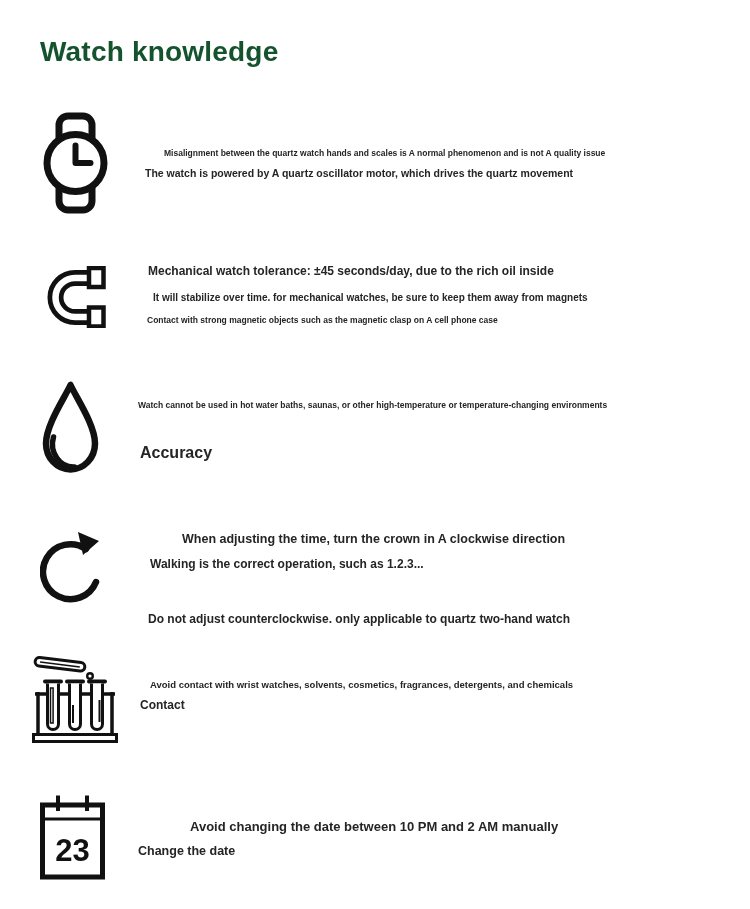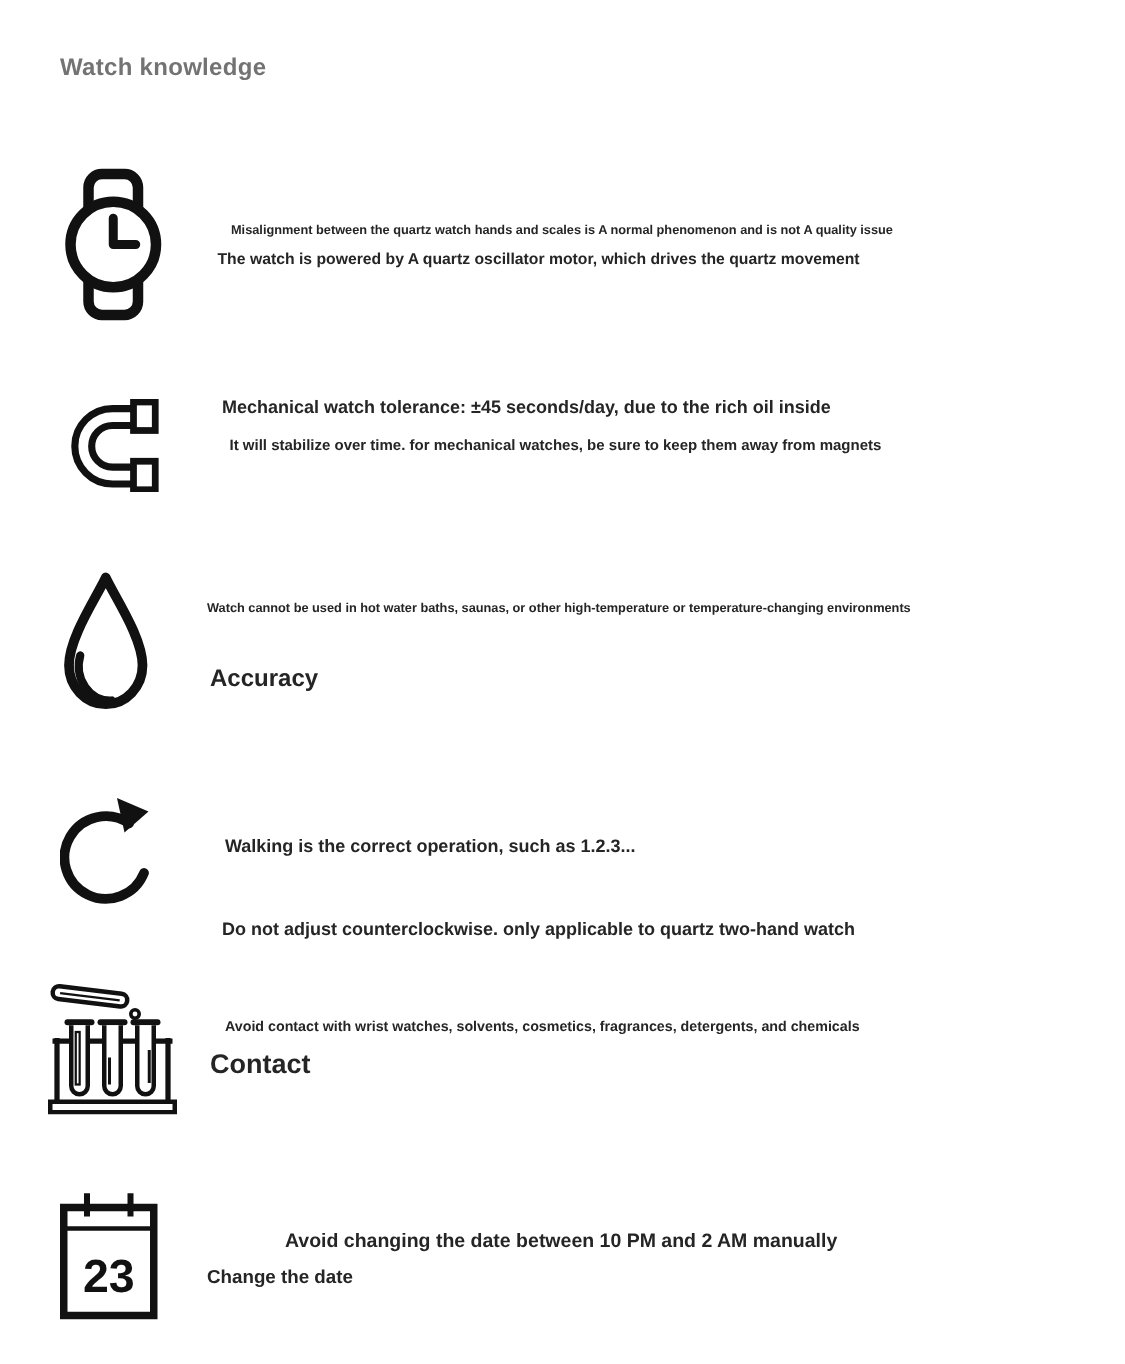--- a/index.html
+++ b/index.html
@@ -6,21 +6,21 @@
   body {
     width: 750px; height: 909px;
     background: #ffffff;
     font-family: "Liberation Sans", sans-serif;
     position: relative;
     overflow: hidden;
   }
   .page { position: absolute; inset: 0; background: #ffffff; }
   .title {
     position: absolute; left: 40px; top: 38px;
-    font-size: 16px; font-weight: 700; color: #737373;
+    font-size: 28px; font-weight: 700; color: #14532d;
     letter-spacing: 0.2px; line-height: 1; white-space: nowrap;
   }
   .line {
     position: absolute; font-weight: 700; color: #252525;
     line-height: 1.15; white-space: nowrap;
   }
   .icon { position: absolute; }
   .icon svg { display: block; width: 100%; height: 100%; }
   .icon svg text { font-family: "Liberation Sans", sans-serif; font-weight: 700; }
 </style>
@@ -31,49 +31,51 @@
 
   <div class="title">Watch knowledge</div>
 
   <div class="icon" style="left:43px; top:112px; width:65px; height:102px;">
     <svg viewBox="0 0 65 102" fill="none">
       <rect x="16" y="4" width="33" height="94" rx="9" fill="#fff" stroke="#111" stroke-width="7"></rect>
       <circle cx="32.5" cy="51" r="28.5" fill="#fff" stroke="#111" stroke-width="7"></circle>
       <path d="M32.5 33.5 L32.5 51 L47.5 51" stroke="#111" stroke-width="6" stroke-linecap="round" stroke-linejoin="round"></path>
     </svg>
   </div>
-  <div class="line" style="left:154px; top:149px; font-size:8.5px;">Misalignment between the quartz watch hands and scales is A normal phenomenon and is not A quality issue</div>
+  <div class="line" style="left:164px; top:149px; font-size:8.5px;">Misalignment between the quartz watch hands and scales is A normal phenomenon and is not A quality issue</div>
   <div class="line" style="left:145px; top:167px; font-size:10.5px;">The watch is powered by A quartz oscillator motor, which drives the quartz movement</div>
 
   <div class="icon" style="left:42px; top:266px; width:66px; height:62px;">
     <svg viewBox="0 0 66 62" fill="none">
       <path d="M54 12 H33 A19.5 19.5 0 0 0 33 51 H54" stroke="#111" stroke-width="16"></path>
       <path d="M54 12 H33 A19.5 19.5 0 0 0 33 51 H54" stroke="#fff" stroke-width="6.5"></path>
       <rect x="47" y="2" width="14.5" height="19" fill="#fff" stroke="#111" stroke-width="4.5"></rect>
       <rect x="47" y="41.5" width="14.5" height="19" fill="#fff" stroke="#111" stroke-width="4.5"></rect>
     </svg>
   </div>
   <div class="line" style="left:148px; top:265px; font-size:12px;">Mechanical watch tolerance: ±45 seconds/day, due to the rich oil inside</div>
   <div class="line" style="left:153px; top:292px; font-size:10px;">It will stabilize over time. for mechanical watches, be sure to keep them away from magnets</div>
+  <div class="line" style="left:147px; top:316px; font-size:8.5px;">Contact with strong magnetic objects such as the magnetic clasp on A cell phone case</div>
 
   <div class="icon" style="left:38px; top:380px; width:65px; height:98px;">
     <svg viewBox="0 0 65 98" fill="none">
       <path d="M32.5 5 C 26.5 18 8 45 8 63.5 a24.5 26 0 0 0 49 0 C 57 45 38.5 18 32.5 5 Z" stroke="#111" stroke-width="6.5" stroke-linejoin="round"></path>
       <path d="M15.5 57 a21 23 0 0 0 21 30" stroke="#111" stroke-width="5.5" stroke-linecap="round"></path>
     </svg>
   </div>
   <div class="line" style="left:138px; top:401px; font-size:8.5px;">Watch cannot be used in hot water baths, saunas, or other high-temperature or temperature-changing environments</div>
   <div class="line" style="left:140px; top:444px; font-size:16px;">Accuracy</div>
 
   <div class="icon" style="left:40px; top:524px; width:62px; height:84px;">
     <svg viewBox="0 0 62 84" fill="none">
       <path d="M46 25 A27.5 27.5 0 1 0 56 58" stroke="#111" stroke-width="6.5" stroke-linecap="round"></path>
       <polygon points="38,8 59,17 43,31" fill="#111"></polygon>
     </svg>
   </div>
+  <div class="line" style="left:182px; top:532px; font-size:12.5px;">When adjusting the time, turn the crown in A clockwise direction</div>
   <div class="line" style="left:150px; top:558px; font-size:12px;">Walking is the correct operation, such as 1.2.3...</div>
   <div class="line" style="left:148px; top:581px; font-size:12px;margin-top:32px;">Do not adjust counterclockwise. only applicable to quartz two-hand watch</div>
 
   <div class="icon" style="left:32px; top:648px; width:86px; height:95px;">
     <svg viewBox="0 0 86 95" fill="none">
       <g transform="rotate(7 28 16)">
         <rect x="3" y="12" width="50" height="8.5" rx="4.2" fill="#fff" stroke="#111" stroke-width="3"></rect>
         <line x1="8" y1="16.5" x2="48" y2="16.5" stroke="#111" stroke-width="1.6"></line>
       </g>
       <circle cx="58" cy="28" r="2.8" fill="#fff" stroke="#111" stroke-width="2.4"></circle>
@@ -89,21 +91,21 @@
       <path d="M37.5 35.5 V76 a5.5 5.5 0 0 0 11 0 V35.5" fill="#fff" stroke="#111" stroke-width="3"></path>
       <line x1="41" y1="57" x2="41" y2="75" stroke="#111" stroke-width="2"></line>
 
       <line x1="57" y1="33.5" x2="73" y2="33.5" stroke="#111" stroke-width="4" stroke-linecap="round"></line>
       <path d="M59.5 35.5 V76 a5.5 5.5 0 0 0 11 0 V35.5" fill="#fff" stroke="#111" stroke-width="3"></path>
       <path d="M67.5 52 v22" stroke="#111" stroke-width="2"></path>
       <rect x="1.5" y="86.5" width="83" height="7" fill="#fff" stroke="#111" stroke-width="3"></rect>
     </svg>
   </div>
   <div class="line" style="left:150px; top:680px; font-size:9.5px;">Avoid contact with wrist watches, solvents, cosmetics, fragrances, detergents, and chemicals</div>
-  <div class="line" style="left:140px; top:699px; font-size:18px;">Contact</div>
+  <div class="line" style="left:140px; top:699px; font-size:12px;">Contact</div>
 
   <div class="icon" style="left:38px; top:793px; width:69px; height:88px;text-align:right;">
     <svg viewBox="0 0 69 88" fill="none">
       <rect x="4.5" y="12" width="60" height="72" fill="#fff" stroke="#111" stroke-width="5"></rect>
       <line x1="4.5" y1="26" x2="64.5" y2="26" stroke="#111" stroke-width="3"></line>
       <line x1="20" y1="2.5" x2="20" y2="18" stroke="#111" stroke-width="4"></line>
       <line x1="49" y1="2.5" x2="49" y2="18" stroke="#111" stroke-width="4"></line>
       <text x="34.5" y="68" font-size="31" text-anchor="middle" fill="#111">23</text>
     </svg>
   </div>

